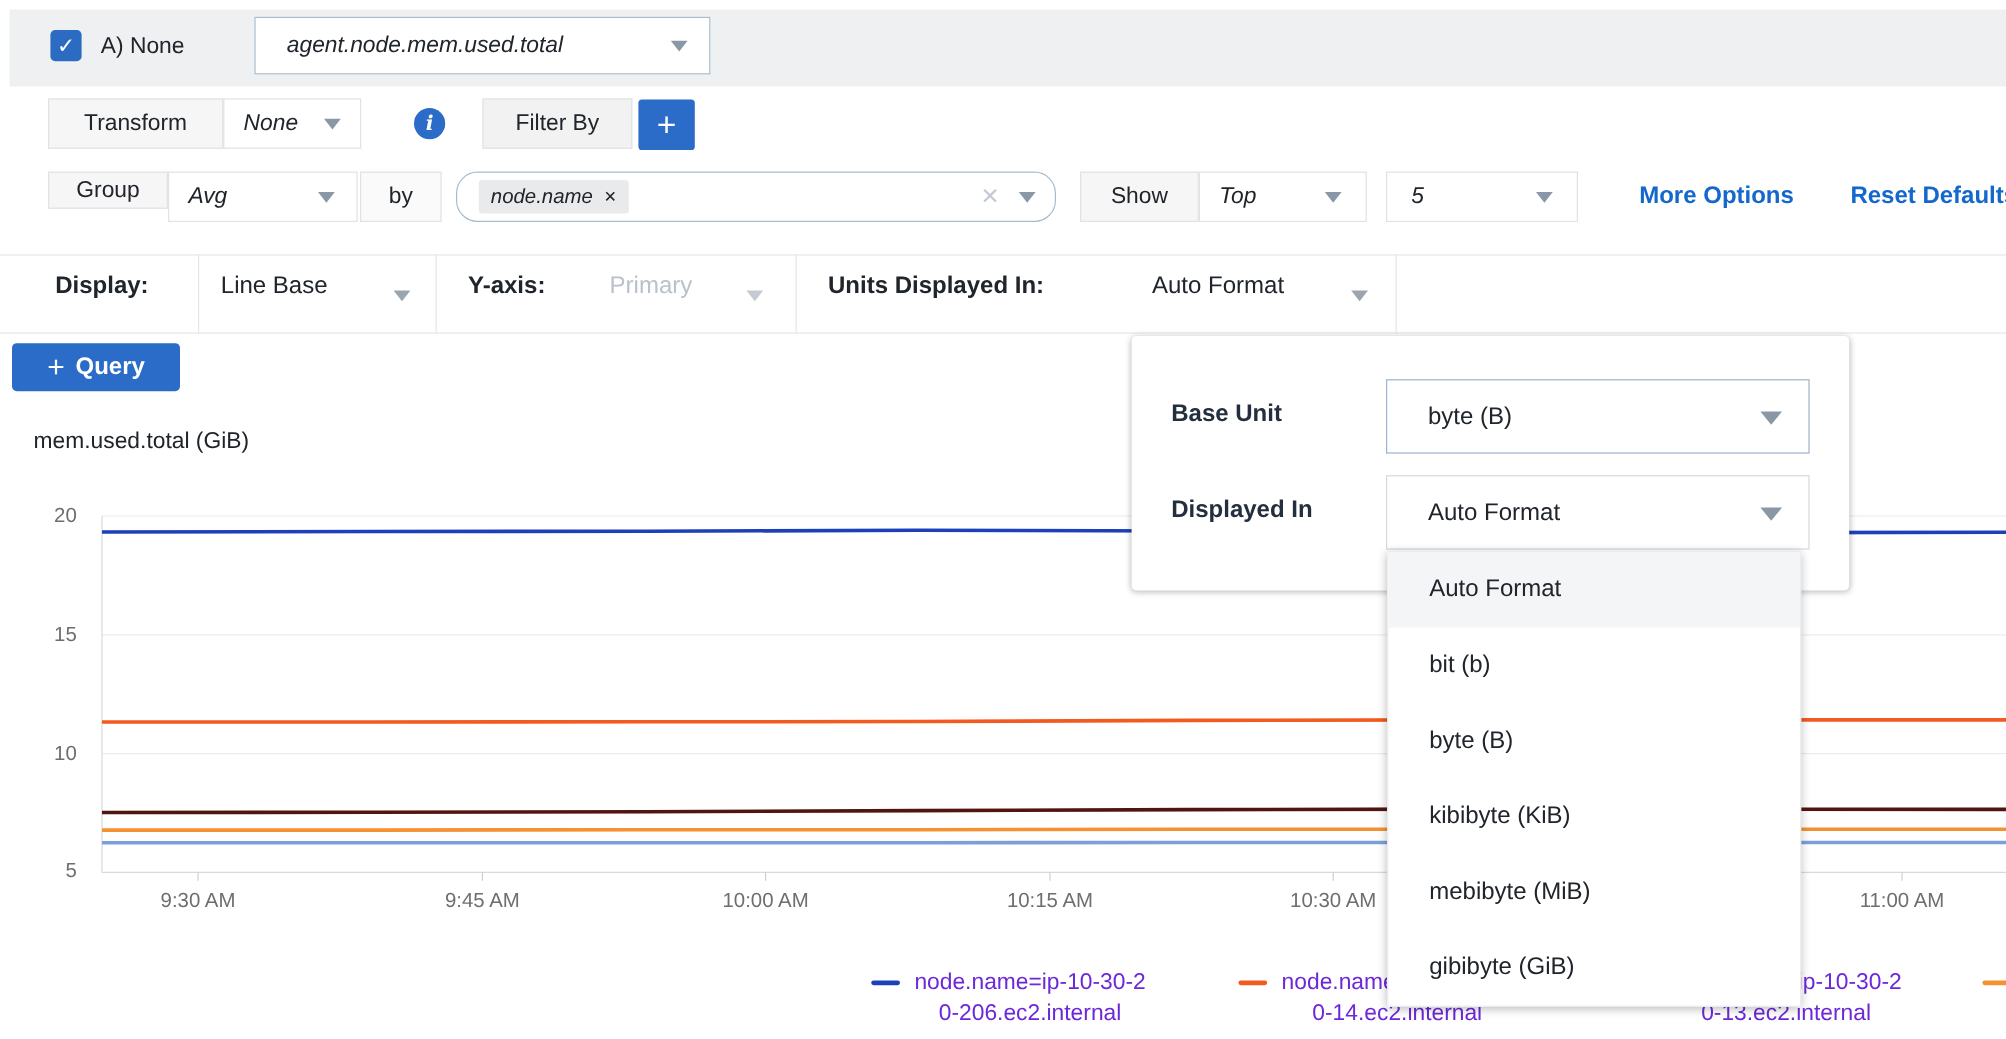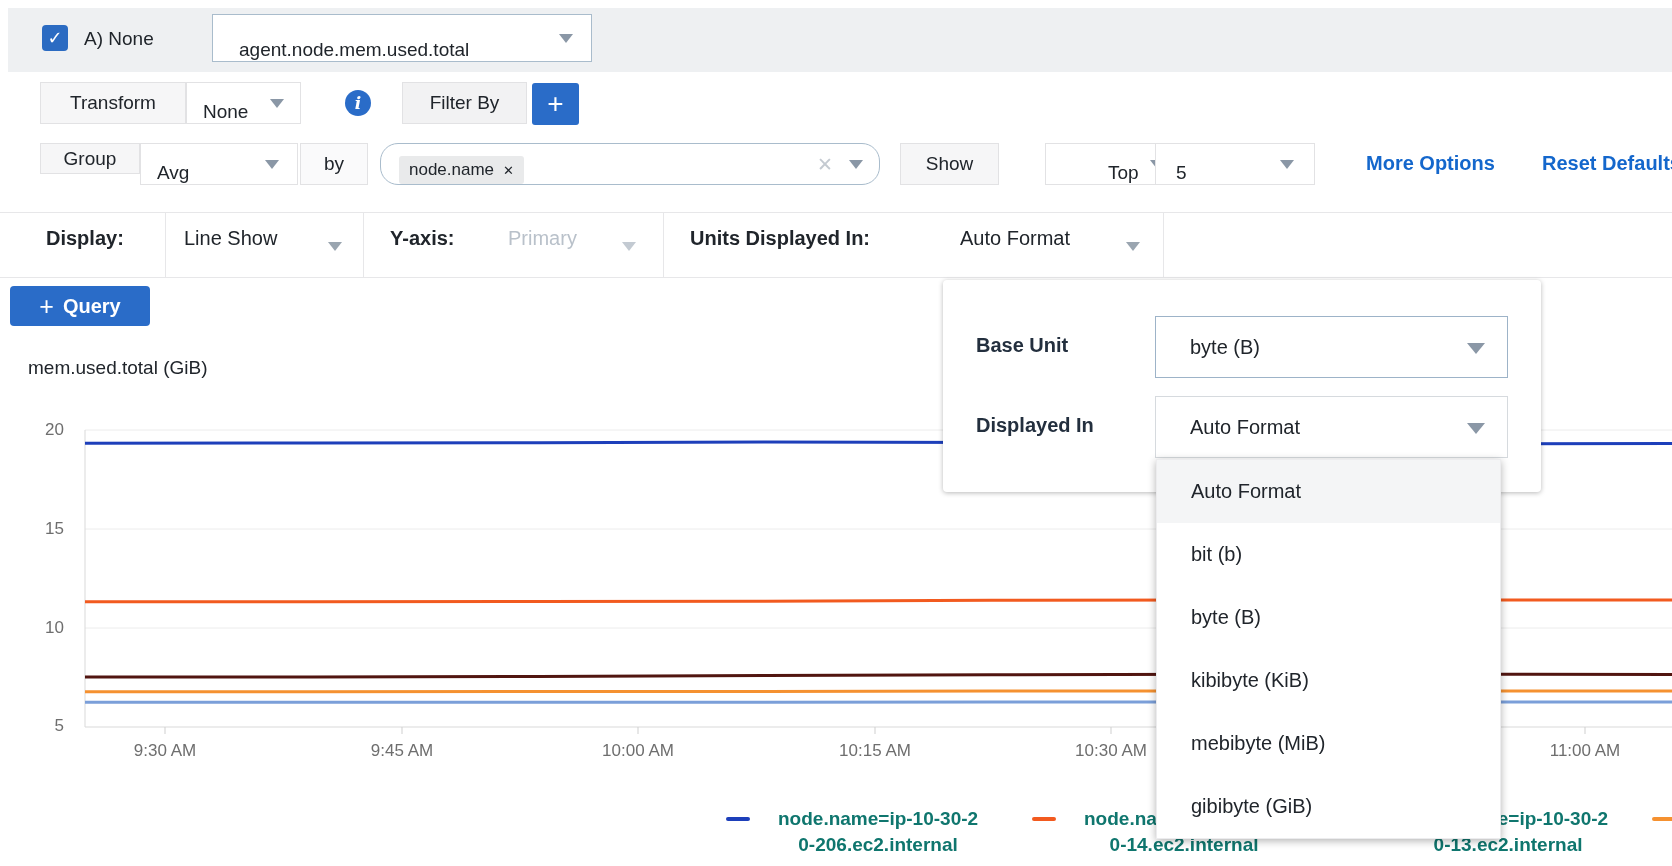--- a/index.html
+++ b/index.html
@@ -10,22 +10,22 @@
     overflow:hidden;
   }
   .abs { position:absolute; }
 
   
   .band { background:#eef0f2; }
   .checkbox { width:26px; height:26px; background:#2b6bc2; border-radius:4px;
     display:flex; align-items:center; justify-content:center; color:#fff;
     font-size:18px; font-weight:bold; }
   .plainlabel { font-size:19px; }
-  .select { background:#fff; border:1px solid #e2e2e4; display:flex; align-items:flex-end;
-    font-size:19px; position:absolute; }
+  .select { background:#fff; border:1px solid #e2e2e4; display:flex; align-items:center;
+    font-size:19px; position:absolute;font-style:italic; }
   .select .txt { padding-left:16px; }
   .bordered-blue { border:1px solid #a9bccc !important; }
   .caret { position:absolute; top:50%; margin-top:-4px; width:0; height:0;
     border-left:7px solid transparent; border-right:7px solid transparent;
     border-top:9px solid #8a97a6; }
   .chip { background:#f6f6f7; border:1px solid #e2e2e4; display:flex; align-items:center;
     justify-content:center; font-size:19px; position:absolute; }
   .btn-blue { background:#2a6cc8; color:#fff; border:none; border-radius:3px;
     display:flex; align-items:center; justify-content:center; position:absolute; cursor:pointer; }
   .info-circle { width:26px; height:26px; border-radius:50%; background:#2a6cc8; color:#fff;
@@ -46,22 +46,22 @@
   .drow-caret { border-top-color:#9aa5b0; }
   .disabled-val { color:#b9c1ca; }
 
   
   .chart-title { font-size:19px; }
   .ylab { width:44px; text-align:right; font-size:17px; color:#6e6e6e; position:absolute; }
   .xlab { width:110px; text-align:center; font-size:17px; color:#6e6e6e; position:absolute; top:741px; }
   #chart-svg { position:absolute; left:0; top:0; pointer-events:none; }
 
   
-  .legend-item { position:absolute; display:flex; gap:28px; font-size:19px; font-weight:bold;
-    color:#0f766e; line-height:26px; z-index:2; white-space:nowrap; }
+  .legend-item { position:absolute; display:flex; gap:12px; font-size:19px; font-weight:normal;
+    color:#6d28d9; line-height:26px; z-index:2; white-space:nowrap; }
   .dash { width:24px; height:4px; border-radius:2px; margin-top:11px; flex:none; }
   .lcol { display:flex; flex-direction:column; align-items:center; }
 
   
   .popover { left:943px; top:280px; width:598px; height:212px; background:#fff;
     border-radius:4px; box-shadow:0 1px 5px rgba(0,0,0,.28); z-index:5; }
   .pop-label { position:absolute; font-size:20px; font-weight:bold; color:#232f3e; z-index:6;text-align:right; }
   .pop-select { position:absolute; width:353px; height:62px; background:#fff;
     display:flex; align-items:center; font-size:20px; z-index:6; }
   .pop-select .txt { padding-left:34px; }
@@ -107,35 +107,35 @@
   <div class="chip" style="left:300px;top:143px;width:68px;height:42px;background:#fafafb;">by</div>
   <div class="select bordered-blue" style="left:380px;top:143px;width:500px;height:42px;border-radius:18px;">
     <span class="pill" style="margin-left:18px;">
       <span>node.name</span>
       <span class="x">✕</span>
     </span>
     <span class="abs clear-x" style="right:46px;top:9px;">✕</span>
     <span class="caret" style="right:16px;"></span>
   </div>
   <div class="chip" style="left:900px;top:143px;width:99px;height:42px;">Show</div>
-  <div class="select" style="left:1045px;top:143px;width:140px;height:42px;padding-left:46px;">
+  <div class="select" style="left:999px;top:143px;width:140px;height:42px;">
     <span class="txt">Top</span>
     <span class="caret" style="right:20px;"></span>
   </div>
   <div class="select" style="left:1155px;top:143px;width:160px;height:42px;">
     <span class="txt" style="padding-left:20px;">5</span>
     <span class="caret" style="right:20px;"></span>
   </div>
   <div class="abs link" style="left:1340px;top:152px;">More Options</div>
   <div class="abs link" style="left:1516px;top:152px;">Reset Defaults</div>
 
   <div class="abs display-row"></div>
   <div class="drow-label" style="left:46px;">Display:</div>
   <div class="vdiv" style="left:165px;"></div>
-  <div class="drow-value" style="left:184px;">Line Show</div>
+  <div class="drow-value" style="left:184px;">Line Base</div>
   <span class="caret drow-caret abs" style="left:328px;top:246px;"></span>
   <div class="vdiv" style="left:363px;"></div>
   <div class="drow-label" style="left:390px;">Y-axis:</div>
   <div class="drow-value disabled-val" style="left:508px;">Primary</div>
   <span class="caret abs" style="left:622px;top:246px;border-top-color:#c3cad2;"></span>
   <div class="vdiv" style="left:663px;"></div>
   <div class="drow-label" style="left:690px;">Units Displayed In:</div>
   <div class="drow-value" style="left:960px;">Auto Format</div>
   <span class="caret drow-caret abs" style="left:1126px;top:246px;"></span>
   <div class="vdiv" style="left:1163px;"></div>

